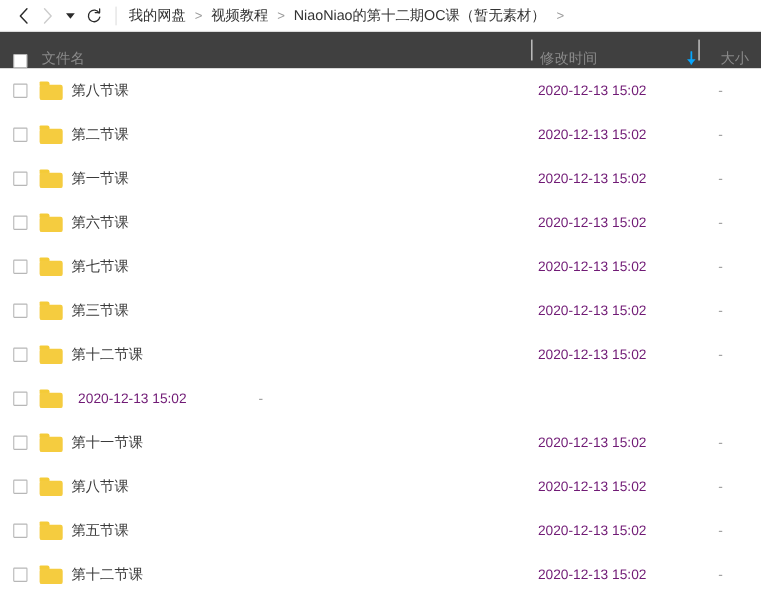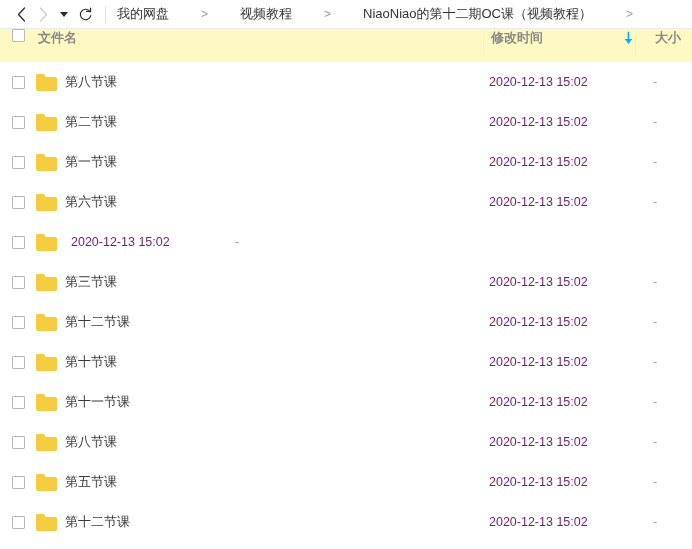--- a/index.html
+++ b/index.html
@@ -63,21 +63,20 @@
     background: #dedede;
     margin: 0 11px 0 9px;
   }
 
   #breadcrumb {
     display: flex;
     align-items: center;
     font-size: 13px;
     color: #333333;
     white-space: nowrap;
-    gap: 24px;
   }
   .crumb {
     cursor: pointer;
     color: #333333;
   }
   .crumb-sep {
     color: #999999;
     font-size: 12px;
     margin: 0 8px;
     user-select: none;
@@ -87,26 +86,25 @@
     font-size: 12px;
     margin-left: 10px;
     cursor: pointer;
   }
 
   
   #list-header {
     height: 33px;
     box-sizing: border-box;
     display: flex;
-    align-items: flex-start;
+    align-items: flex-end;
     position: relative;
     font-size: 13px;
     color: #8a8a8a;
-    background: #fef9c3;
-    font-weight: bold;
+    background: #404040;
   }
   #list-header .vline {
     position: absolute;
     top: 7px;
     bottom: 7px;
     width: 1px;
     background: #ededed;
   }
   #list-header .vline.v1 { left: 483px; }
   #list-header .vline.v2 { left: 635px; }
@@ -258,21 +256,21 @@
     </span>
   </div>
 
   <div class="tb-divider"></div>
 
   <div id="breadcrumb">
     <span class="crumb">我的网盘</span>
     <span class="crumb-sep">&gt;</span>
     <span class="crumb">视频教程</span>
     <span class="crumb-sep">&gt;</span>
-    <span class="crumb">NiaoNiao的第十二期OC课（视频教程）</span>
+    <span class="crumb">NiaoNiao的第十二期OC课（暂无素材）</span>
     <span class="crumb-sep-tail">&gt;</span>
   </div>
 </div>
 
 <div id="list-header">
   <div class="vline v1"></div>
   <div class="vline v2"></div>
 
   <div class="cb-cell">
     <div class="checkbox"></div>
@@ -353,20 +351,21 @@
     <div class="row">
       <div class="cb-cell">
         <div class="checkbox"></div>
       </div>
       <div class="icon-cell">
         <div class="folder">
           <div class="tab"></div>
           <div class="body"></div>
         </div>
       </div>
+      <div class="name-text">第七节课</div>
       <div class="time-text">2020-12-13 15:02</div>
       <div class="size-text">-</div>
     </div>
     <div class="row">
       <div class="cb-cell">
         <div class="checkbox"></div>
       </div>
       <div class="icon-cell">
         <div class="folder">
           <div class="tab"></div>
@@ -394,21 +393,20 @@
     <div class="row">
       <div class="cb-cell">
         <div class="checkbox"></div>
       </div>
       <div class="icon-cell">
         <div class="folder">
           <div class="tab"></div>
           <div class="body"></div>
         </div>
       </div>
-      <div class="name-text">第十节课</div>
       <div class="time-text">2020-12-13 15:02</div>
       <div class="size-text">-</div>
     </div>
     <div class="row">
       <div class="cb-cell">
         <div class="checkbox"></div>
       </div>
       <div class="icon-cell">
         <div class="folder">
           <div class="tab"></div>

